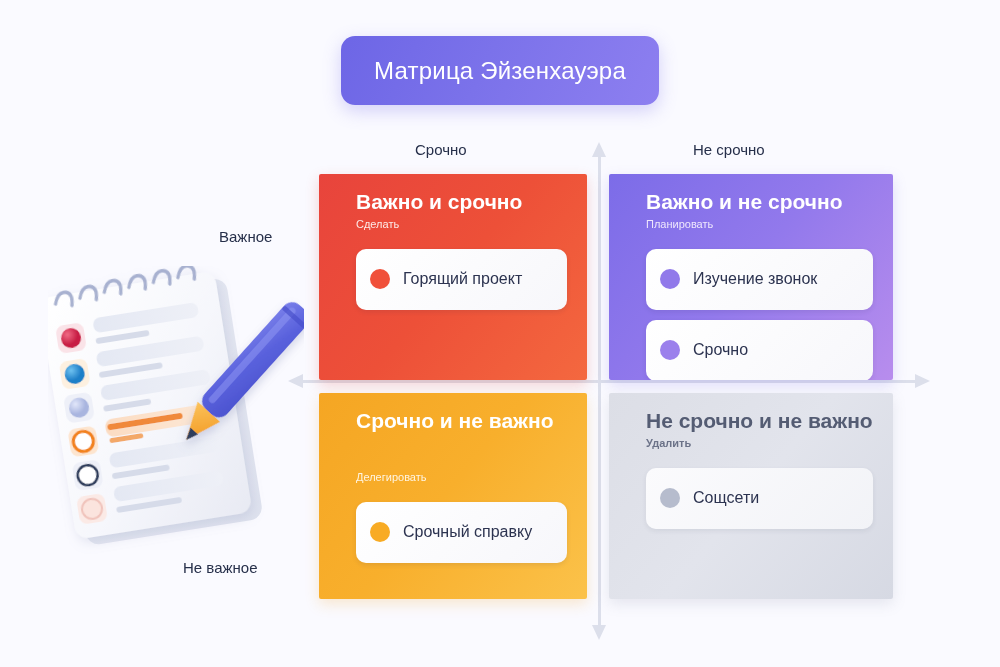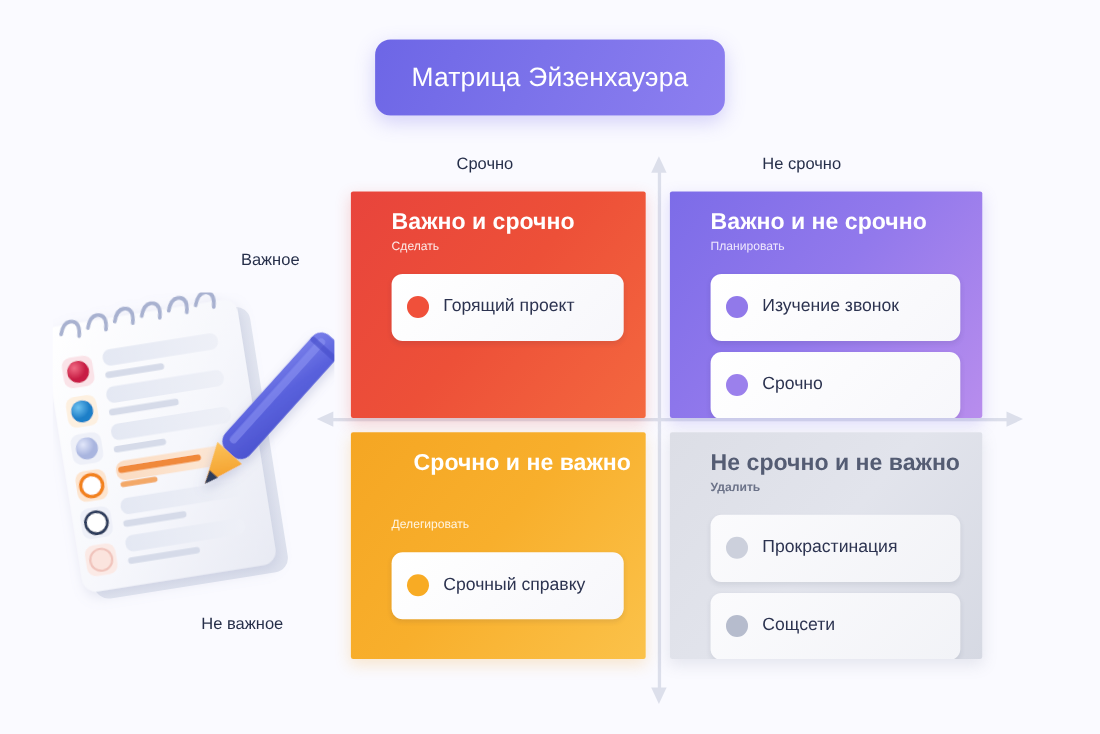--- a/index.html
+++ b/index.html
@@ -172,21 +172,21 @@
   }
   #quadrant-plan .q-title { color: #ffffff; }
   #quadrant-plan .q-sub { color: #efe7fd; }
 
   
   #quadrant-delegate {
     left: 319px; top: 393px; width: 268px; height: 206px;
     background: linear-gradient(130deg, #f5a623 0%, #f8af2c 48%, #fbc24a 100%);
     box-shadow: 0 5px 14px rgba(245, 166, 35, 0.22);
   }
-  #quadrant-delegate .q-title { color: #ffffff; margin-left: 20px; }
+  #quadrant-delegate .q-title { color: #ffffff; }
   #quadrant-delegate .q-sub { color: #fff4e0; margin-top: 37px; }
 
   
   #quadrant-delete {
     left: 609px; top: 393px; width: 284px; height: 206px;
     background: linear-gradient(130deg, #dcdee6 0%, #e2e4ec 50%, #d6d9e3 100%);
     box-shadow: 0 5px 14px rgba(120, 125, 150, 0.16);
   }
   #quadrant-delete .q-title { color: #545c73; }
   #quadrant-delete .q-sub { color: #6b7288; font-weight: bold; }
@@ -261,24 +261,20 @@
       <span class="item-dot" style="background: rgb(248, 171, 36);"></span>
       <span class="item-label">Срочный справку</span>
     </div>
   </div>
 </div>
 
 <div class="quadrant" id="quadrant-delete">
   <div class="q-title">Не срочно и не важно</div>
   <div class="q-sub">Удалить</div>
   <div class="q-items">
-    <div class="item-chip">
-      <span class="item-dot" style="background: rgb(204, 208, 220);"></span>
-      <span class="item-label">Прокрастинация</span>
-    </div>
     <div class="item-chip">
       <span class="item-dot" style="background: rgb(182, 188, 205);"></span>
       <span class="item-label">Сощсети</span>
     </div>
   </div>
 </div>
 
 <div id="notepad-illustration">
   <svg width="256" height="300" viewBox="0 0 256 300" xmlns="http://www.w3.org/2000/svg">
     <defs>

